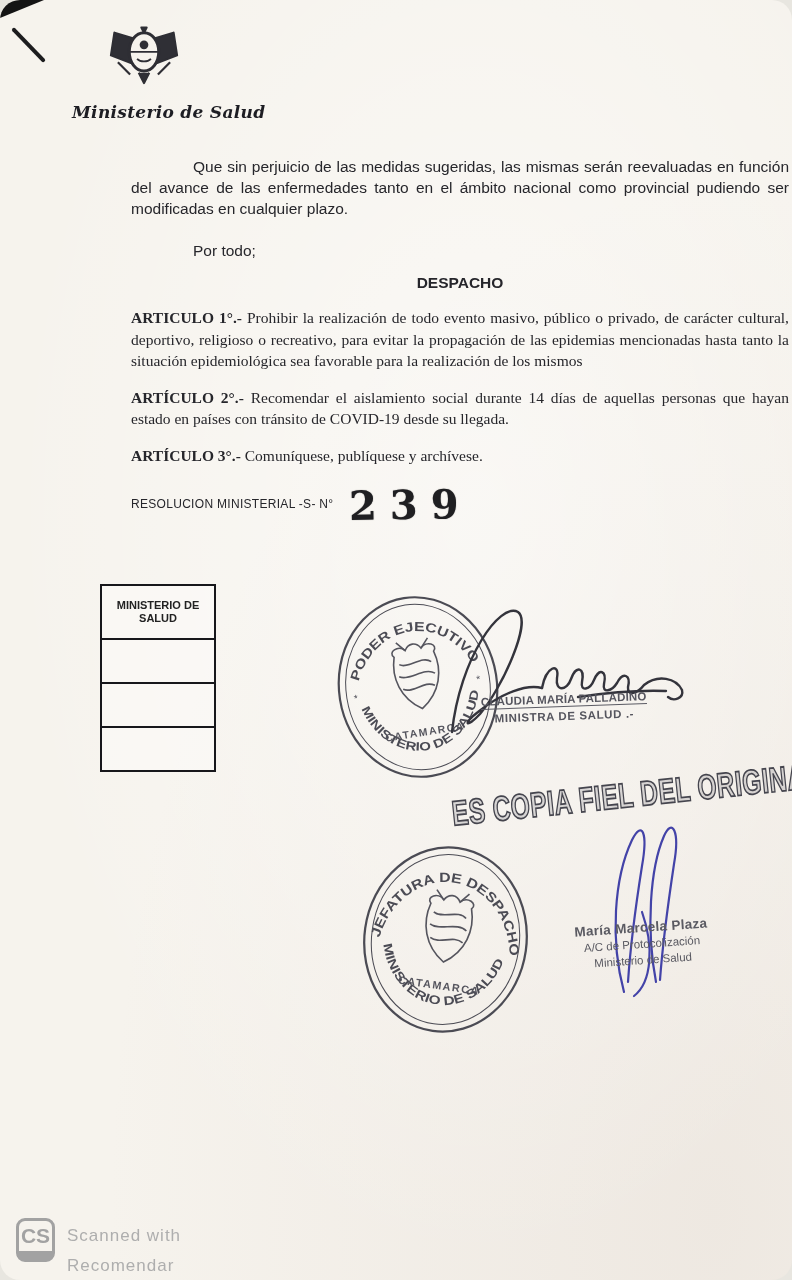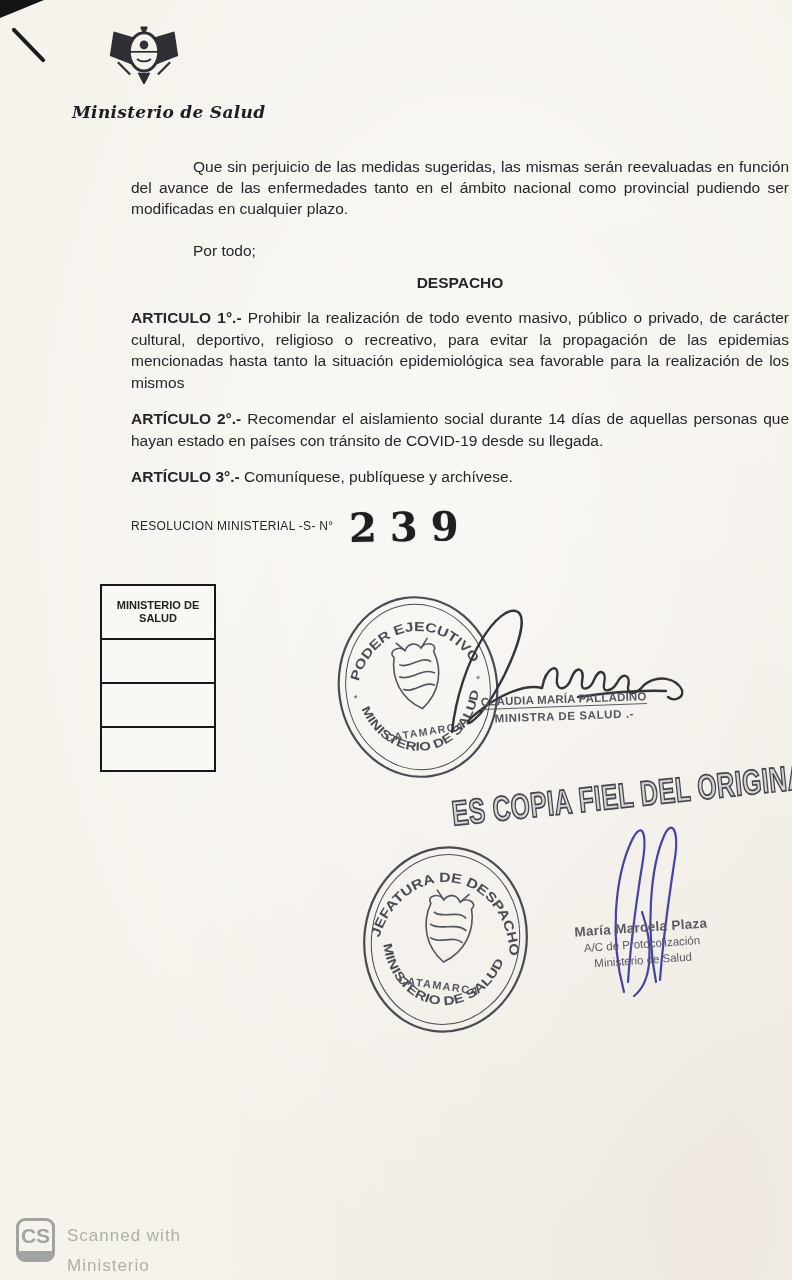--- a/index.html
+++ b/index.html
@@ -4,39 +4,40 @@
 <style>
   html,body{margin:0;padding:0;background:#e8e6e0;}
   #page{
     position:relative;width:792px;height:1280px;margin:0 auto;
     background:#f6f3ed;
     background-image:radial-gradient(ellipse at 60% 40%, rgba(255,255,255,.5), rgba(0,0,0,0) 70%),
                      radial-gradient(ellipse at 90% 95%, rgba(214,200,190,.25), rgba(0,0,0,0) 60%);
     overflow:hidden;
     font-family:"Liberation Sans", sans-serif;
     color:#26262b;
+    border-radius:20px;
   }
   
   .corner-mark{position:absolute;left:0;top:0;width:44px;height:18px;background:#141414;
     clip-path:polygon(0 0,100% 0,0 100%);}
   .pen-stroke{position:absolute;left:14px;top:27px;width:46px;height:3.5px;background:#1c1c1e;
     border-radius:3px;transform:rotate(46deg);transform-origin:left top;}
 
   
   .letterhead-logo{position:absolute;left:100px;top:24px;width:88px;height:80px;}
   .org-name{position:absolute;left:72px;top:102px;font-family:"DejaVu Serif", serif;
     font-style:italic;font-weight:700;font-size:17px;color:#1d1d23;letter-spacing:.3px;}
 
   
   .content{position:absolute;left:100px;top:156px;width:658px;font-size:15.5px;line-height:21px;margin-left:31px;}
   .content p{margin:0;text-align:justify;}
   .recital{text-indent:62px;}
   .por-ello{margin-top:21px !important;padding-left:62px;text-align:left !important;}
   .heading{margin-top:12px;text-align:center;font-weight:700;font-size:15.5px;line-height:19px;}
-  .article{margin-top:15px !important;line-height:21.5px;}
+  .article{margin-top:15px !important;line-height:21.5px;font-family:Liberation Serif, serif;}
   .article .art-label{font-weight:700;}
   .resolution-row{margin-top:28px;display:flex;align-items:center;}
   .resolution-label{font-weight:400;font-size:12px;letter-spacing:.3px;white-space:nowrap;}
   .resolution-number{font-family:"DejaVu Serif", serif;font-weight:700;font-size:40px;
     letter-spacing:13px;color:#1f1f22;margin-left:16px;transform:rotate(-1deg);
     text-shadow:0 0 1px rgba(30,30,30,.6);}
 
   
   .stamp-grid{position:absolute;left:100px;top:584px;width:112px;border:2.5px solid #17171b;
     background:rgba(255,255,255,.35);}
@@ -212,16 +213,16 @@
     <div class="sig-title">A/C de Protocolización</div>
     <div class="sig-org">Ministerio de Salud</div>
   </div>
 
   <div class="cs-logo">
     <div class="cs-letters">CS</div>
     <div class="cs-bar"></div>
   </div>
   <div class="footer-text">
     <div>Scanned with</div>
-    <div>Ministerio</div>
+    <div>Recomendar</div>
   </div>
 
 </div>
 
 </body></html>

